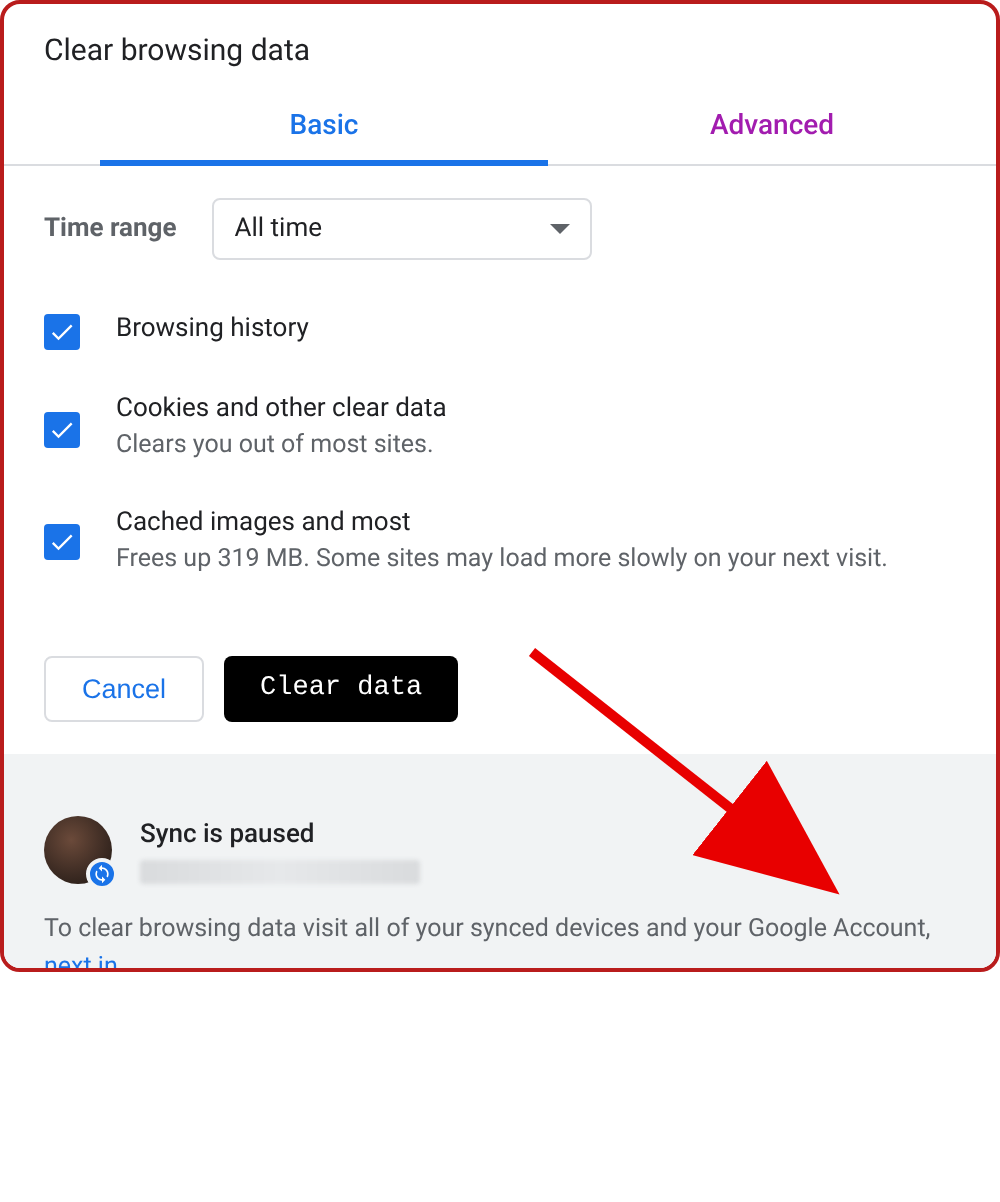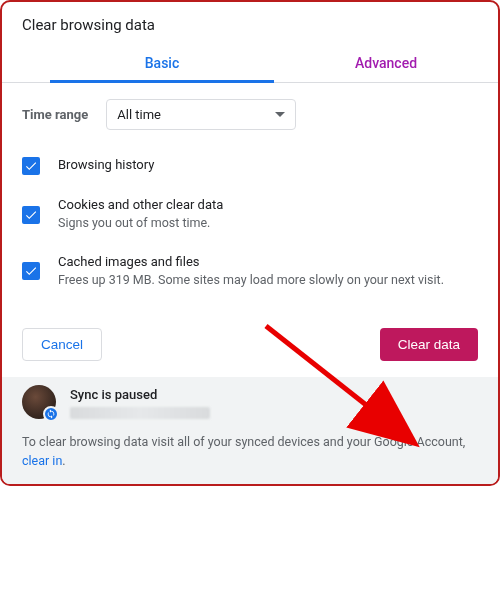--- a/index.html
+++ b/index.html
@@ -111,44 +111,45 @@
       color: #202124;
       margin-bottom: 2px;
     }
     .option-desc {
       font-size: 12.5px;
       color: #5f6368;
       line-height: 1.4;
     }
     .actions {
       display: flex;
-      justify-content: space-between;
+      justify-content: flex-start;
       gap: 10px;
       padding: 10px 20px 16px 20px;
     }
     .btn {
       padding: 8px 18px;
       border-radius: 4px;
       font-size: 13.5px;
       font-weight: 500;
       cursor: pointer;
       border: none;
     }
     .btn-secondary {
       background: #fff;
       color: #1a73e8;
       border: 1px solid #dadce0;
     }
     .btn-primary {
-      background: #be185d;
+      background: #000000;
       color: #fff;
+      font-family: Liberation Mono, monospace;
     }
     .footer {
       background: #f1f3f4;
-      padding: 8px 20px 18px 20px;
+      padding: 31px 20px 18px 20px;
       color: #5f6368;
       font-size: 12.5px;
       line-height: 1.5;
     }
     .sync-row {
       display: flex;
       align-items: center;
       gap: 14px;
       margin-bottom: 14px;
     }
@@ -234,32 +235,32 @@
     </div>
 
     <div class="option-row">
       <div class="checkbox">
         <svg viewBox="0 0 24 24">
             <path fill="#fff" d="M9 16.2 4.8 12l-1.4 1.4L9 19 21 7l-1.4-1.4z"></path>
           </svg>
       </div>
       <div class="option-text">
         <div class="option-title">Cookies and other clear data</div>
-        <div class="option-desc">Signs you out of most time.</div>
+        <div class="option-desc">Clears you out of most sites.</div>
       </div>
     </div>
 
     <div class="option-row">
       <div class="checkbox">
         <svg viewBox="0 0 24 24">
             <path fill="#fff" d="M9 16.2 4.8 12l-1.4 1.4L9 19 21 7l-1.4-1.4z"></path>
           </svg>
       </div>
       <div class="option-text">
-        <div class="option-title">Cached images and files</div>
+        <div class="option-title">Cached images and most</div>
         <div class="option-desc">Frees up 319 MB. Some sites may load more slowly on your next visit.</div>
       </div>
     </div>
 
   </div>
 
   <div class="actions">
     <button class="btn btn-secondary">
       <span>Cancel</span>
     </button>
@@ -277,21 +278,21 @@
               <path fill="#fff" d="M12 4V1L8 5l4 4V6c3.3 0 6 2.7 6 6 0 1-.3 2-.7 2.8l1.5 1.5C19.5 15 20 13.6 20 12c0-4.4-3.6-8-8-8zm0 14c-3.3 0-6-2.7-6-6 0-1 .3-2 .7-2.8L5.2 7.7C4.5 9 4 10.4 4 12c0 4.4 3.6 8 8 8v3l4-4-4-4v3z"></path>
             </svg>
         </div>
       </div>
       <div class="sync-text-col">
         <div class="sync-title">Sync is paused</div>
         <div class="sync-email"></div>
       </div>
     </div>
     <div class="footer-note">
-      <span>To clear browsing data visit all of your synced devices and your Google Account, </span><span class="link">clear in</span><span>.</span>
+      <span>To clear browsing data visit all of your synced devices and your Google Account, </span><span class="link">next in</span><span>.</span>
     </div>
   </div>
 
 </div>
 
 <svg class="arrow" width="180" height="150">
   <defs>
     <marker id="ah" markerWidth="14" markerHeight="12" refX="11" refY="6" orient="auto">
       <path d="M0,0 L14,6 L0,12 z" fill="#e80000"></path>
     </marker>

